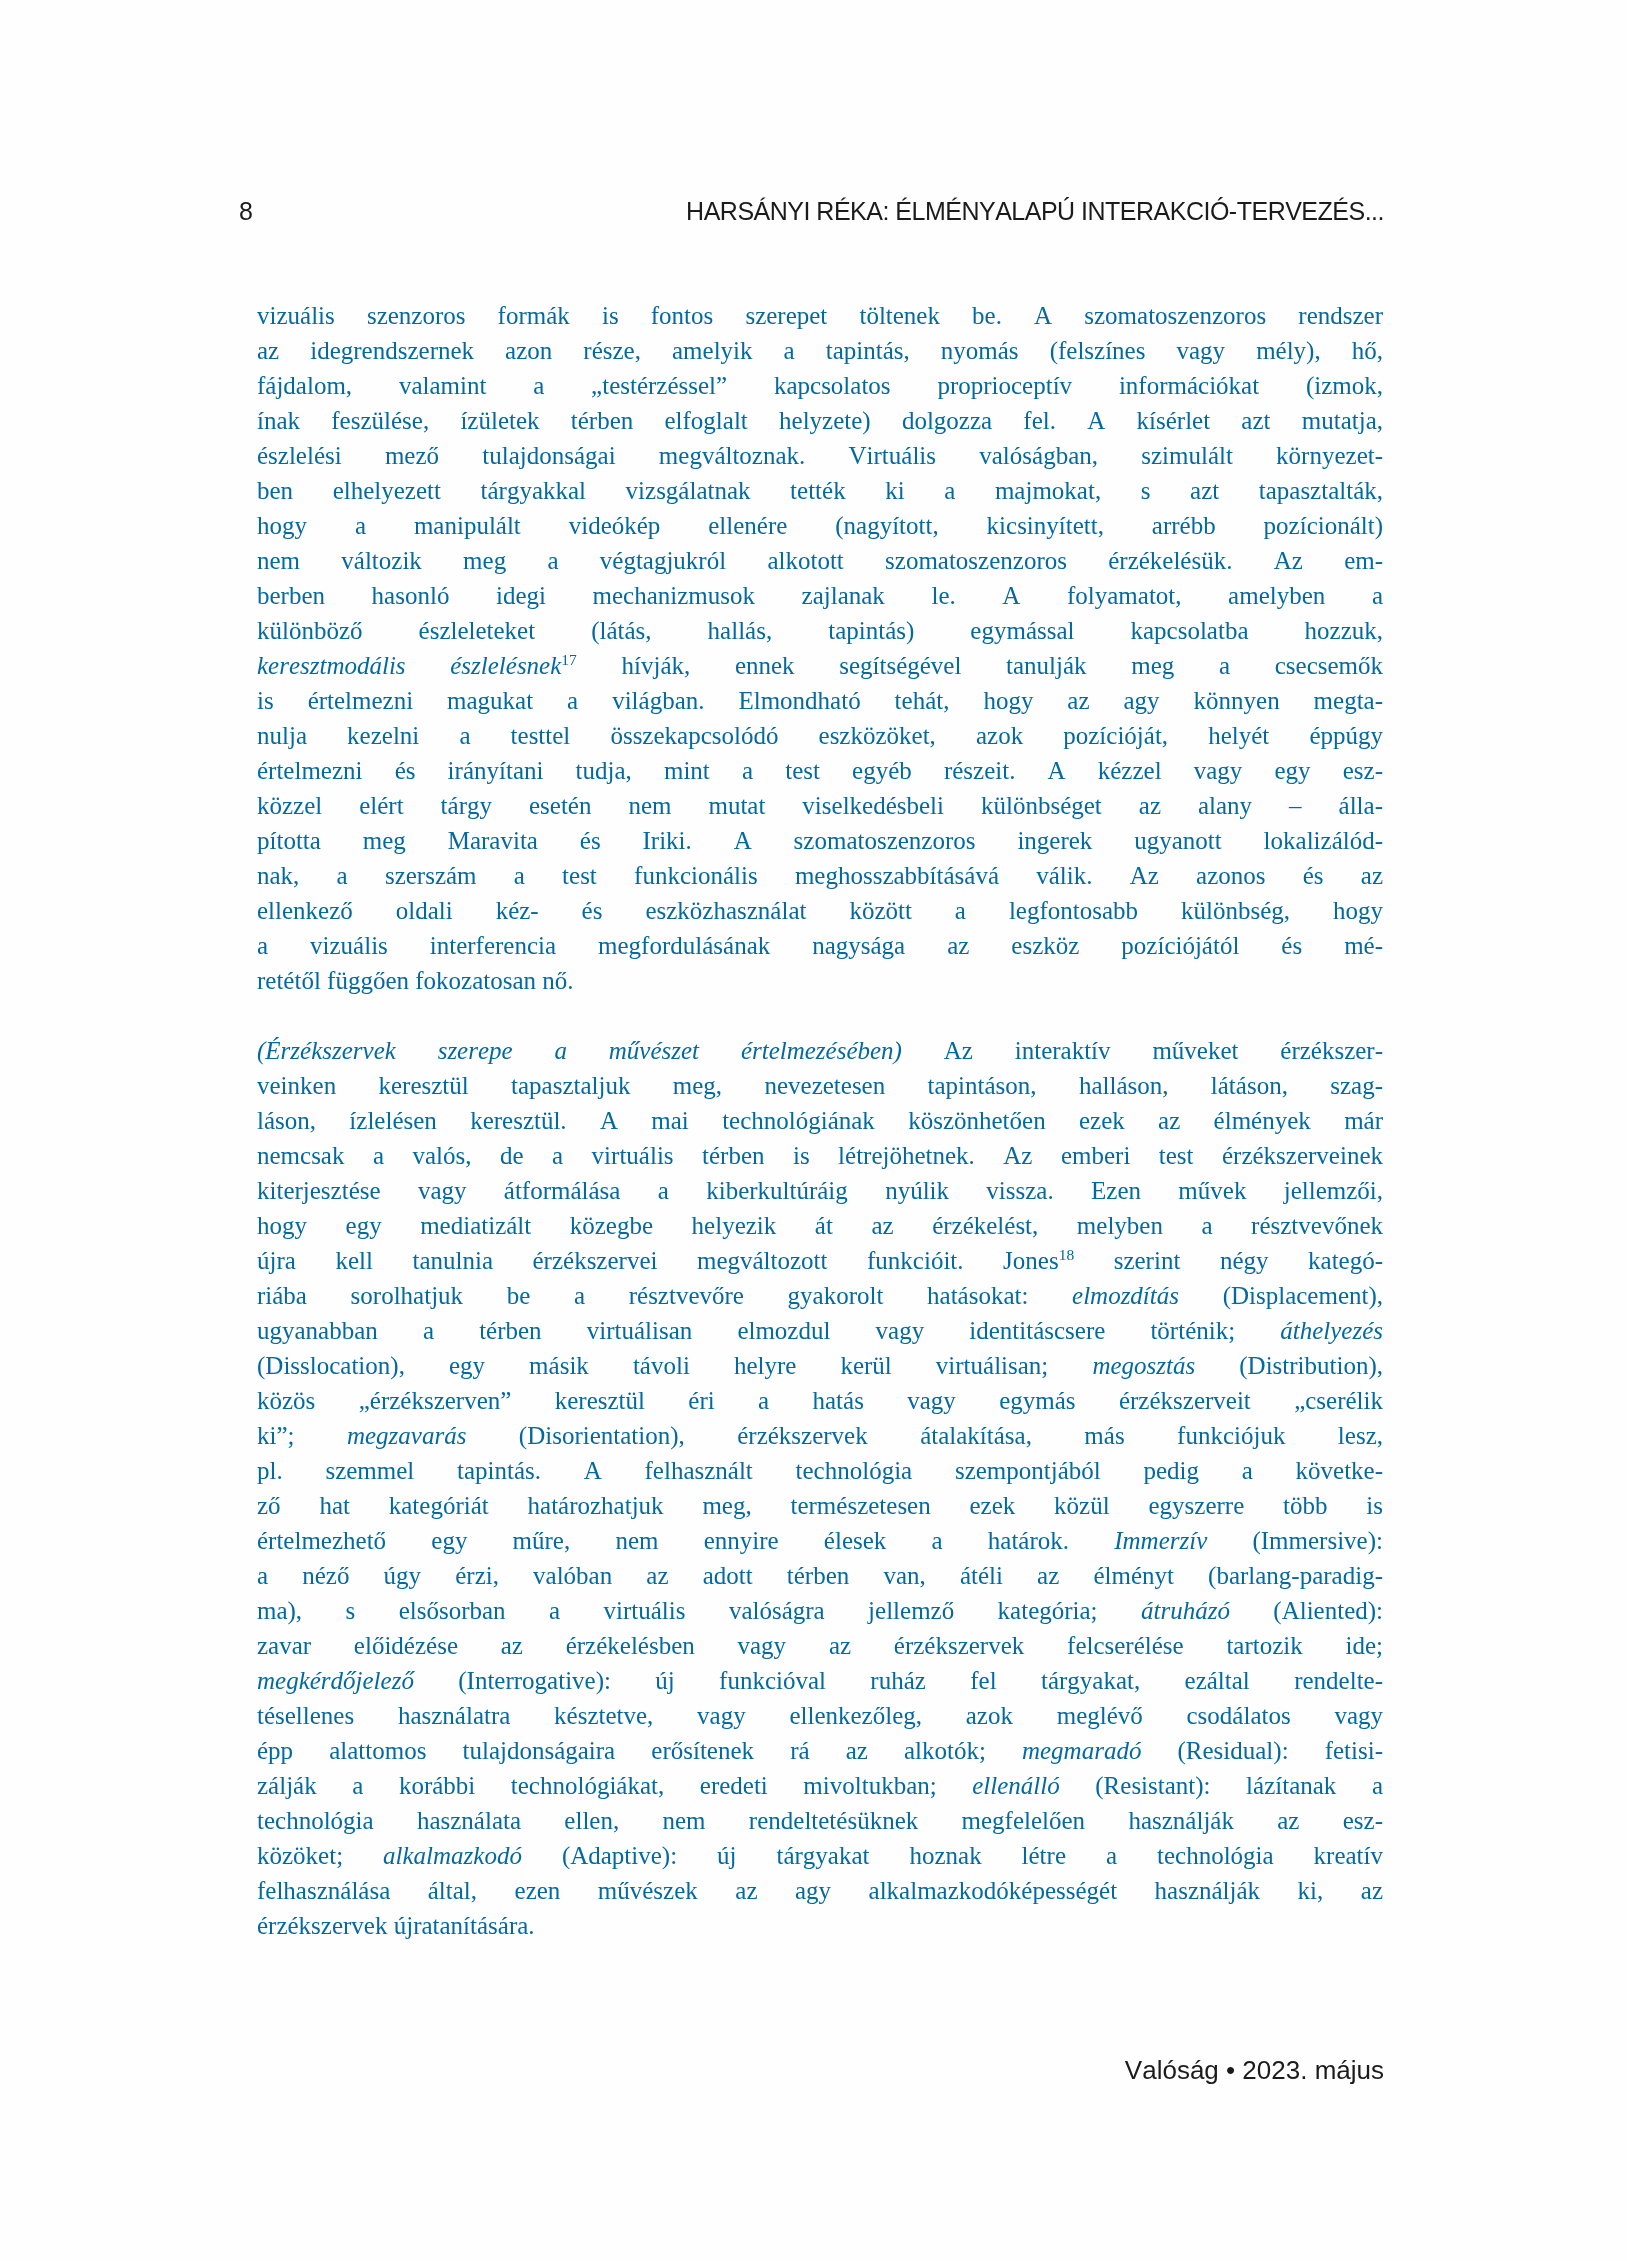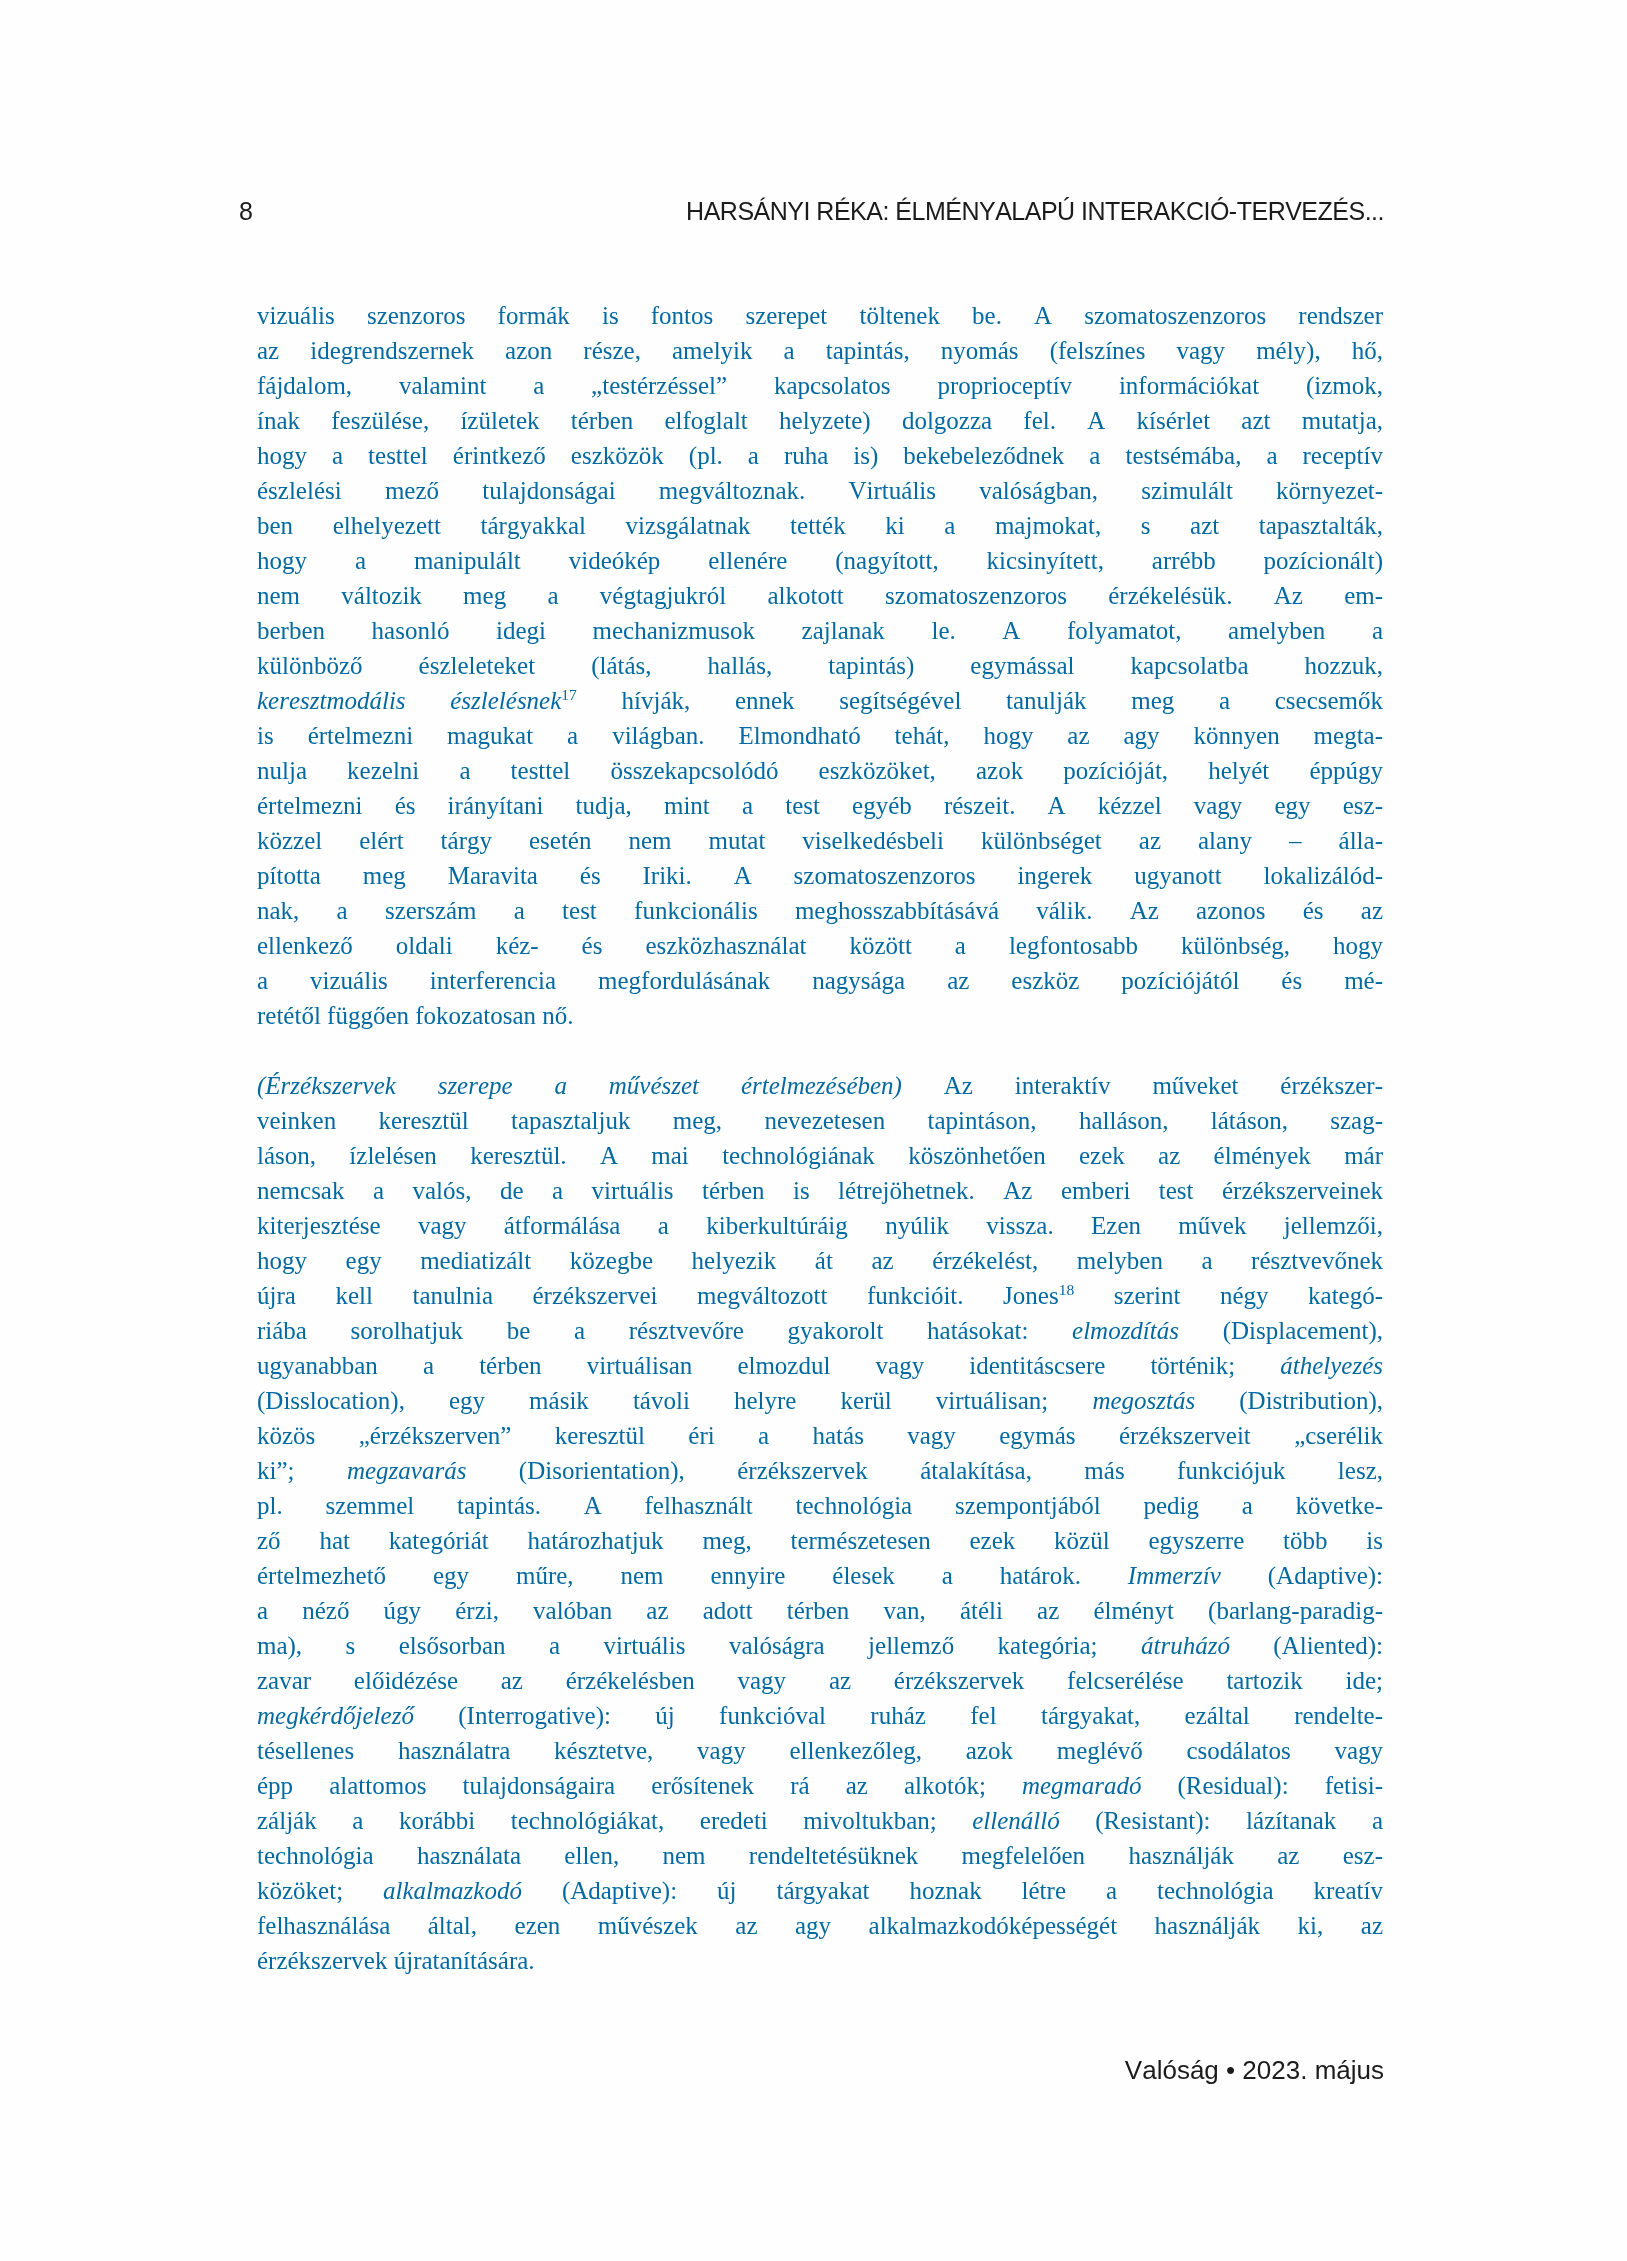--- a/index.html
+++ b/index.html
@@ -77,21 +77,20 @@
     <span class="page-number">8</span>
     <span class="running-title">HARSÁNYI RÉKA: ÉLMÉNYALAPÚ INTERAKCIÓ-TERVEZÉS...</span>
   </div>
 
   <div class="body-text">
       <div class="para">
         <div class="line"><span>vizuális szenzoros formák is fontos szerepet töltenek be. A szomatoszenzoros rendszer</span></div>
         <div class="line"><span>az idegrendszernek azon része, amelyik a tapintás, nyomás (felszínes vagy mély), hő,</span></div>
         <div class="line"><span>fájdalom, valamint a „testérzéssel” kapcsolatos proprioceptív információkat (izmok,</span></div>
         <div class="line"><span>ínak feszülése, ízületek térben elfoglalt helyzete) dolgozza fel. A kísérlet azt mutatja,</span></div>
-        <div class="line"><span>hogy a testtel érintkező eszközök (pl. a ruha is) bekebeleződnek a testsémába, a receptív</span></div>
         <div class="line"><span>észlelési mező tulajdonságai megváltoznak. Virtuális valóságban, szimulált környezet-</span></div>
         <div class="line"><span>ben elhelyezett tárgyakkal vizsgálatnak tették ki a majmokat, s azt tapasztalták,</span></div>
         <div class="line"><span>hogy a manipulált videókép ellenére (nagyított, kicsinyített, arrébb pozícionált)</span></div>
         <div class="line"><span>nem változik meg a végtagjukról alkotott szomatoszenzoros érzékelésük. Az em-</span></div>
         <div class="line"><span>berben hasonló idegi mechanizmusok zajlanak le. A folyamatot, amelyben a</span></div>
         <div class="line"><span>különböző észleleteket (látás, hallás, tapintás) egymással kapcsolatba hozzuk,</span></div>
         <div class="line"><i>keresztmodális észlelésnek</i><sup>17</sup><span> hívják, ennek segítségével tanulják meg a csecsemők</span></div>
         <div class="line"><span>is értelmezni magukat a világban. Elmondható tehát, hogy az agy könnyen megta-</span></div>
         <div class="line"><span>nulja kezelni a testtel összekapcsolódó eszközöket, azok pozícióját, helyét éppúgy</span></div>
         <div class="line"><span>értelmezni és irányítani tudja, mint a test egyéb részeit. A kézzel vagy egy esz-</span></div>
@@ -110,21 +109,21 @@
         <div class="line"><span>kiterjesztése vagy átformálása a kiberkultúráig nyúlik vissza. Ezen művek jellemzői,</span></div>
         <div class="line"><span>hogy egy mediatizált közegbe helyezik át az érzékelést, melyben a résztvevőnek</span></div>
         <div class="line"><span>újra kell tanulnia érzékszervei megváltozott funkcióit. Jones</span><sup>18</sup><span> szerint négy kategó-</span></div>
         <div class="line"><span>riába sorolhatjuk be a résztvevőre gyakorolt hatásokat: </span><i>elmozdítás</i><span> (Displacement),</span></div>
         <div class="line"><span>ugyanabban a térben virtuálisan elmozdul vagy identitáscsere történik; </span><i>áthelyezés</i></div>
         <div class="line"><span>(Disslocation), egy másik távoli helyre kerül virtuálisan; </span><i>megosztás</i><span> (Distribution),</span></div>
         <div class="line"><span>közös „érzékszerven” keresztül éri a hatás vagy egymás érzékszerveit „cserélik</span></div>
         <div class="line"><span>ki”; </span><i>megzavarás</i><span> (Disorientation), érzékszervek átalakítása, más funkciójuk lesz,</span></div>
         <div class="line"><span>pl. szemmel tapintás. A felhasznált technológia szempontjából pedig a követke-</span></div>
         <div class="line"><span>ző hat kategóriát határozhatjuk meg, természetesen ezek közül egyszerre több is</span></div>
-        <div class="line"><span>értelmezhető egy műre, nem ennyire élesek a határok. </span><i>Immerzív</i><span> (Adaptive):</span></div>
+        <div class="line"><span>értelmezhető egy műre, nem ennyire élesek a határok. </span><i>Immerzív</i><span> (Immersive):</span></div>
         <div class="line"><span>a néző úgy érzi, valóban az adott térben van, átéli az élményt (barlang-paradig-</span></div>
         <div class="line"><span>ma), s elsősorban a virtuális valóságra jellemző kategória; </span><i>átruházó</i><span> (Aliented):</span></div>
         <div class="line"><span>zavar előidézése az érzékelésben vagy az érzékszervek felcserélése tartozik ide;</span></div>
         <div class="line"><i>megkérdőjelező</i><span> (Interrogative): új funkcióval ruház fel tárgyakat, ezáltal rendelte-</span></div>
         <div class="line"><span>tésellenes használatra késztetve, vagy ellenkezőleg, azok meglévő csodálatos vagy</span></div>
         <div class="line"><span>épp alattomos tulajdonságaira erősítenek rá az alkotók; </span><i>megmaradó</i><span> (Residual): fetisi-</span></div>
         <div class="line"><span>zálják a korábbi technológiákat, eredeti mivoltukban; </span><i>ellenálló</i><span> (Resistant): lázítanak a</span></div>
         <div class="line"><span>technológia használata ellen, nem rendeltetésüknek megfelelően használják az esz-</span></div>
         <div class="line"><span>közöket; </span><i>alkalmazkodó</i><span> (Adaptive): új tárgyakat hoznak létre a technológia kreatív</span></div>
         <div class="line"><span>felhasználása által, ezen művészek az agy alkalmazkodóképességét használják ki, az</span></div>

